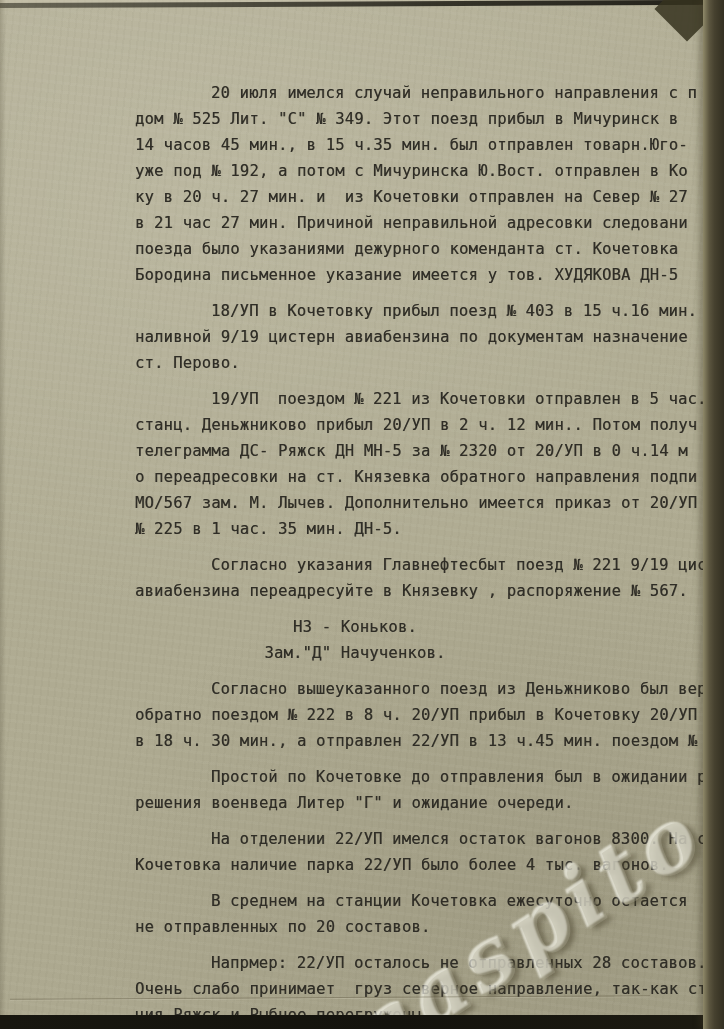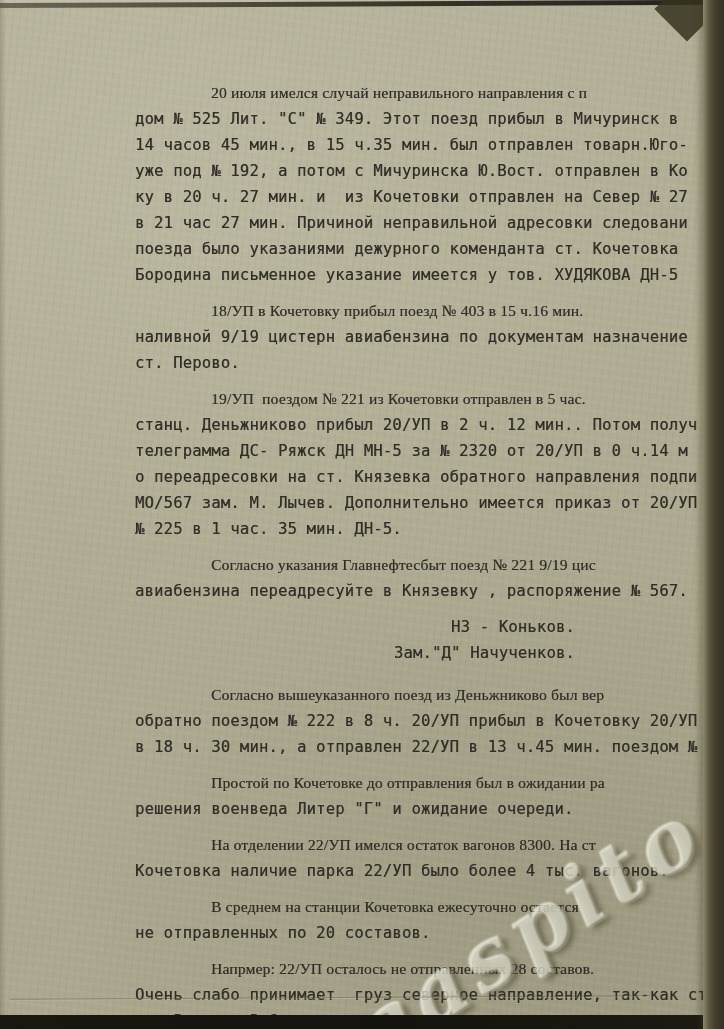--- a/index.html
+++ b/index.html
@@ -57,22 +57,22 @@
   }
   
   .doc{
     position:absolute;left:135px;top:80px;width:590px;
     color:#2f2d26;
     font-size:15.5px;line-height:26px;letter-spacing:0.2px;
     text-shadow:0.4px 0.4px 0.6px rgba(45,43,36,0.55);
     white-space:pre;
   }
   .block{margin-bottom:10px;}
-  .block.indent .line:first-child{text-indent:76px;font-family:Liberation Serif, serif;}
-  .block.sig{width:440px;text-align:right;margin-bottom:16px;}
+  .block.indent .line:first-child{text-indent:76px;}
+  .block.sig{width:440px;text-align:center;margin-bottom:10px;}
   .line{height:26px;}
   
   .watermark{
     position:absolute;left:388px;top:985px;
     transform:rotate(-33deg);
     transform-origin:left bottom;
     font-family:"DejaVu Serif","Liberation Serif",serif;
     font-weight:bold;font-style:italic;
     font-size:84px;letter-spacing:8px;
     color:rgba(178,174,153,0.32);

